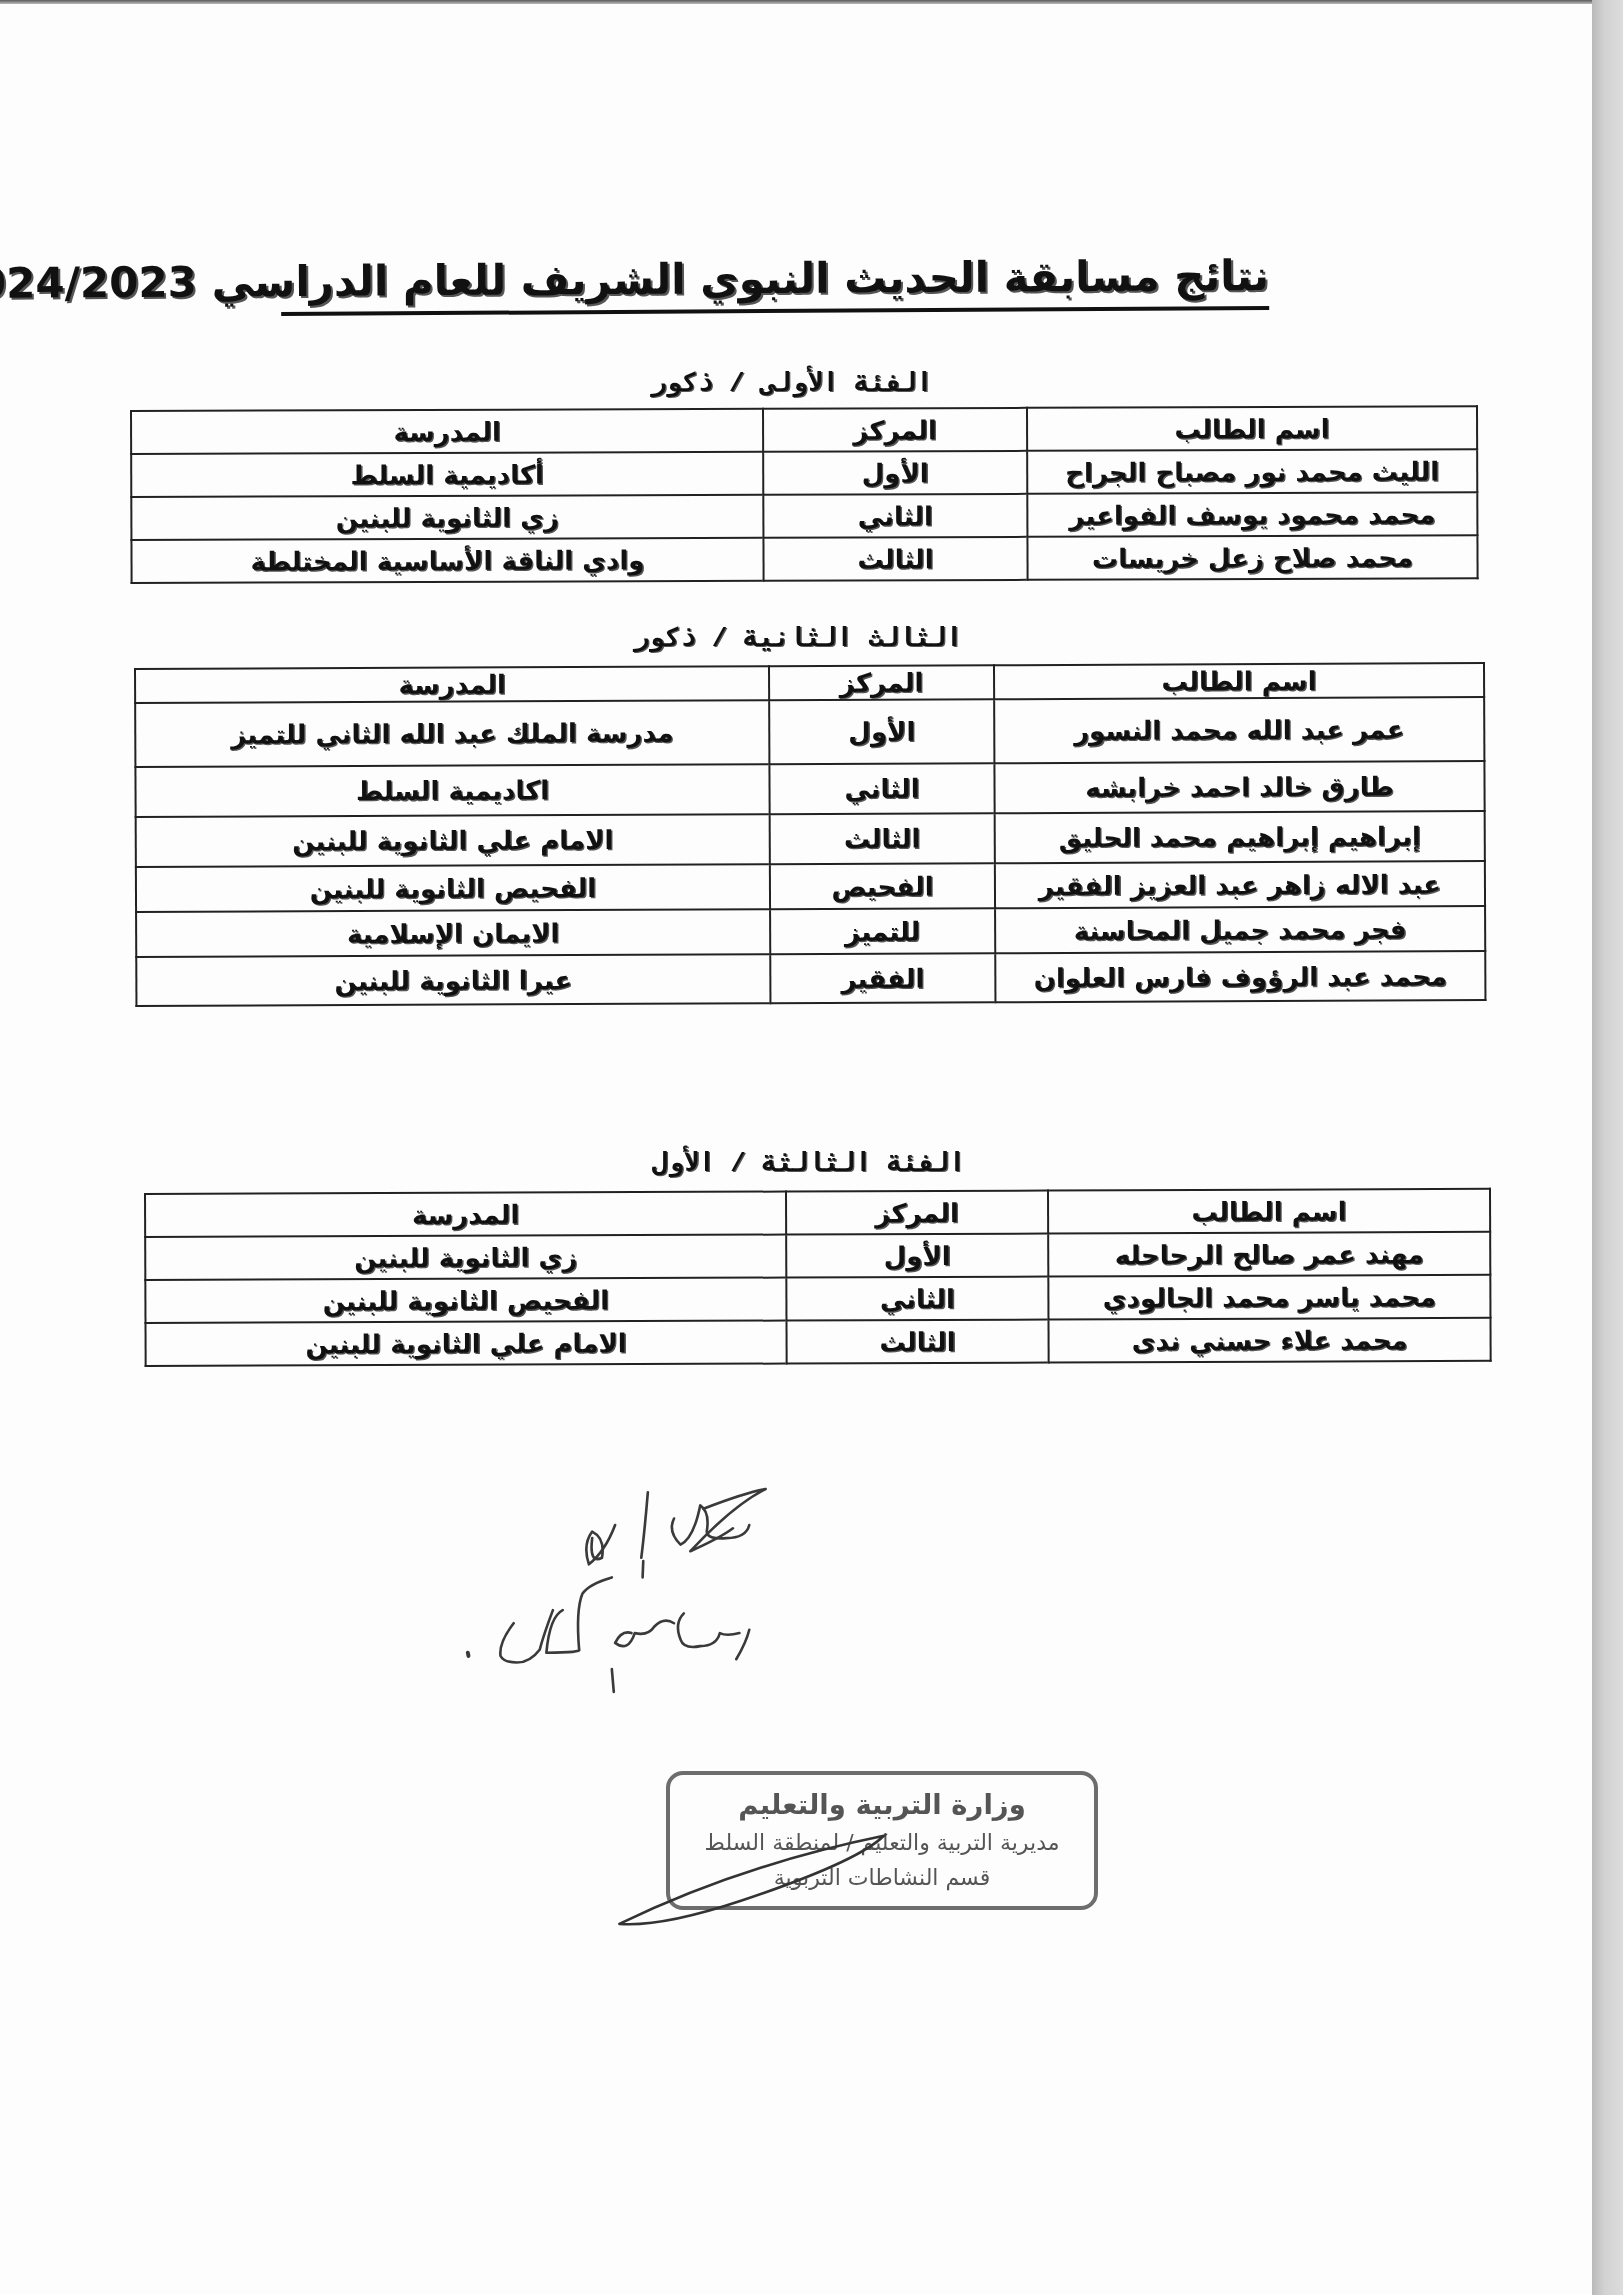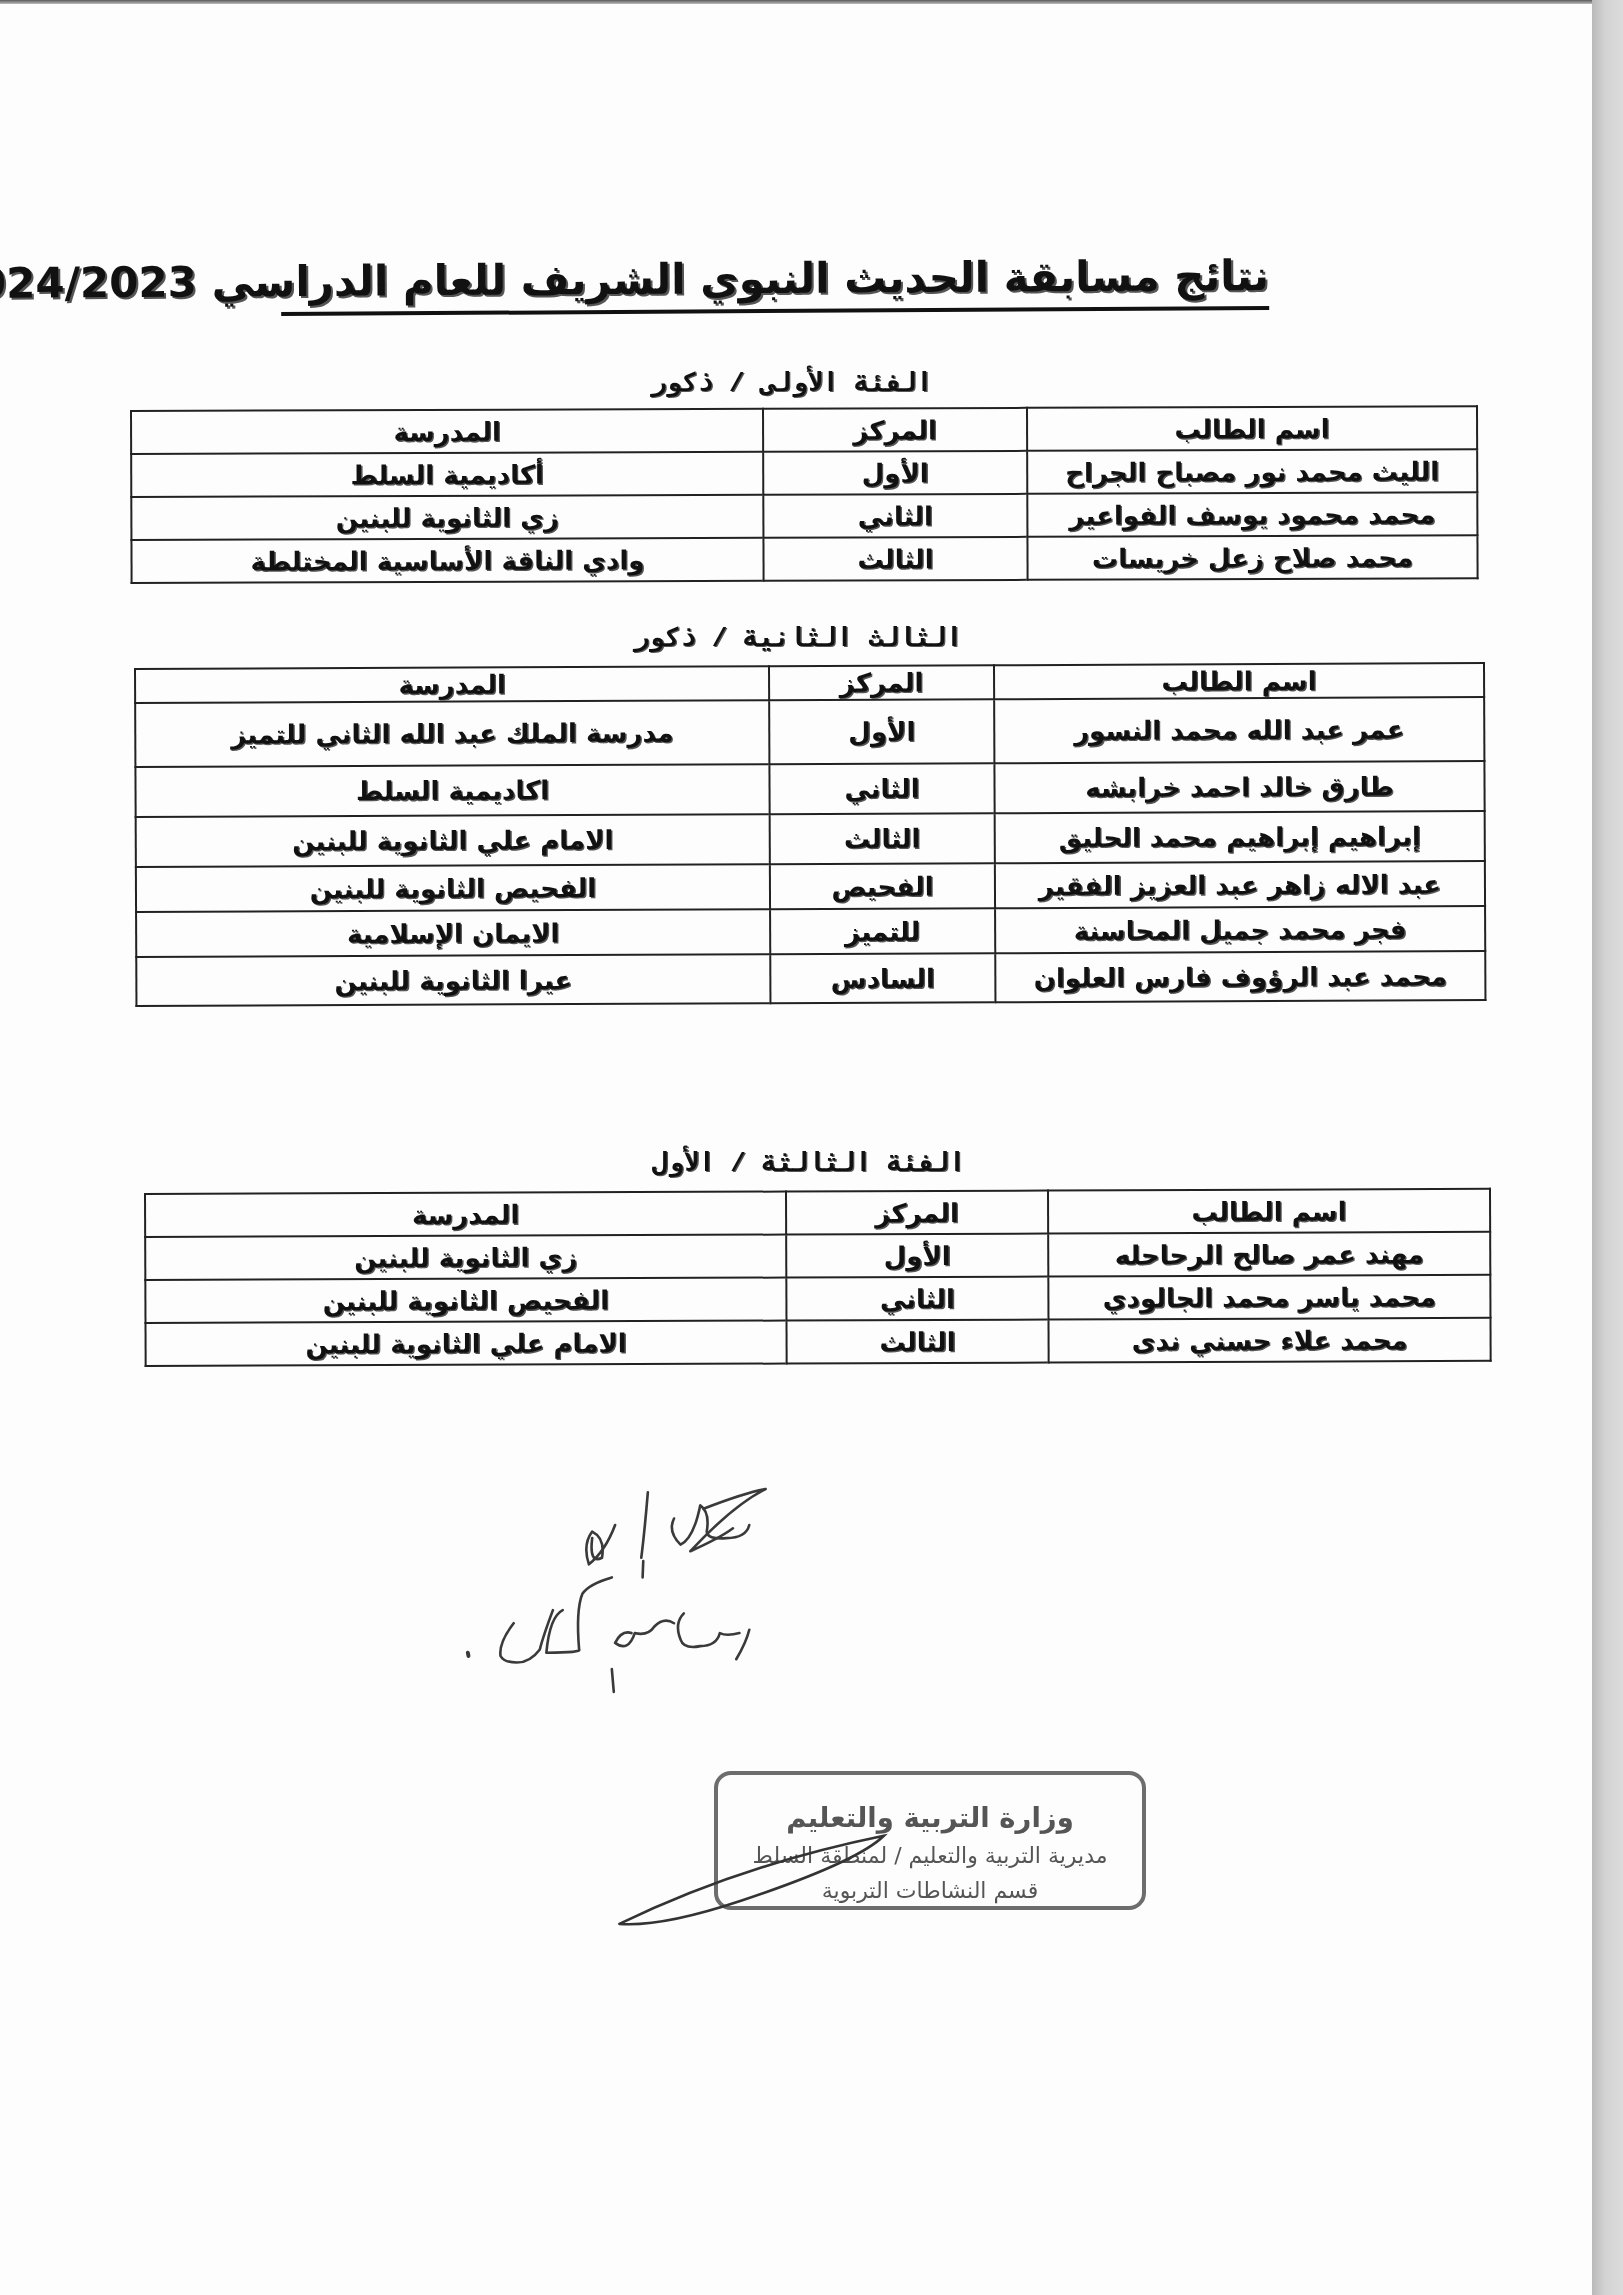--- a/index.html
+++ b/index.html
@@ -71,29 +71,29 @@
       overflow: hidden;
     }
     table.results th { font-weight: bold; }
     .sig {
       position: absolute;
       left: 458px; top: 1466px;
       width: 851px; height: 249px;
     }
     .stamp {
       position: absolute;
-      left: 714px; top: 1771px;
+      left: 666px; top: 1771px;
       width: 432px; height: 139px;
       border: 4.6px solid #6d6d6d;
       border-radius: 17px;
       direction: rtl;
       text-align: center;
       color: #555;
       box-sizing: border-box;
-      padding-top: 23px;
+      padding-top: 10px;
     }
     .stamp .l1 { font-size: 27.5px; font-weight: bold; line-height: 39px; }
     .stamp .l2 { font-size: 22px; line-height: 37px; }
     .stamp .l3 { font-size: 22px; line-height: 34px; letter-spacing: 1.3px; }
     .stamp-stroke {
       position: absolute;
       left: 609px; top: 1826px;
       width: 406px; height: 111px;
     }
   </style>
@@ -169,21 +169,21 @@
     <td>الفحيص</td>
     <td>الفحيص الثانوية للبنين</td>
   </tr>
   <tr style="height:45px">
     <td>فجر محمد جميل المحاسنة</td>
     <td>للتميز</td>
     <td>الايمان الإسلامية</td>
   </tr>
   <tr style="height:49px">
     <td>محمد عبد الرؤوف فارس العلوان</td>
-    <td>السادس</td>
+    <td>الفقير</td>
     <td>عيرا الثانوية للبنين</td>
   </tr>
 </tbody>
   </table>
 
 <div class="category-title" style="left:645px; top:1147px; width:327px;">الفئة الثالثة / الأول</div>
 <table class="results" style="left:144px; top:1193px; width:1345px; transform: rotate(-0.22deg);">
   <colgroup>
       <col style="width:442px">
       <col style="width:262px">

